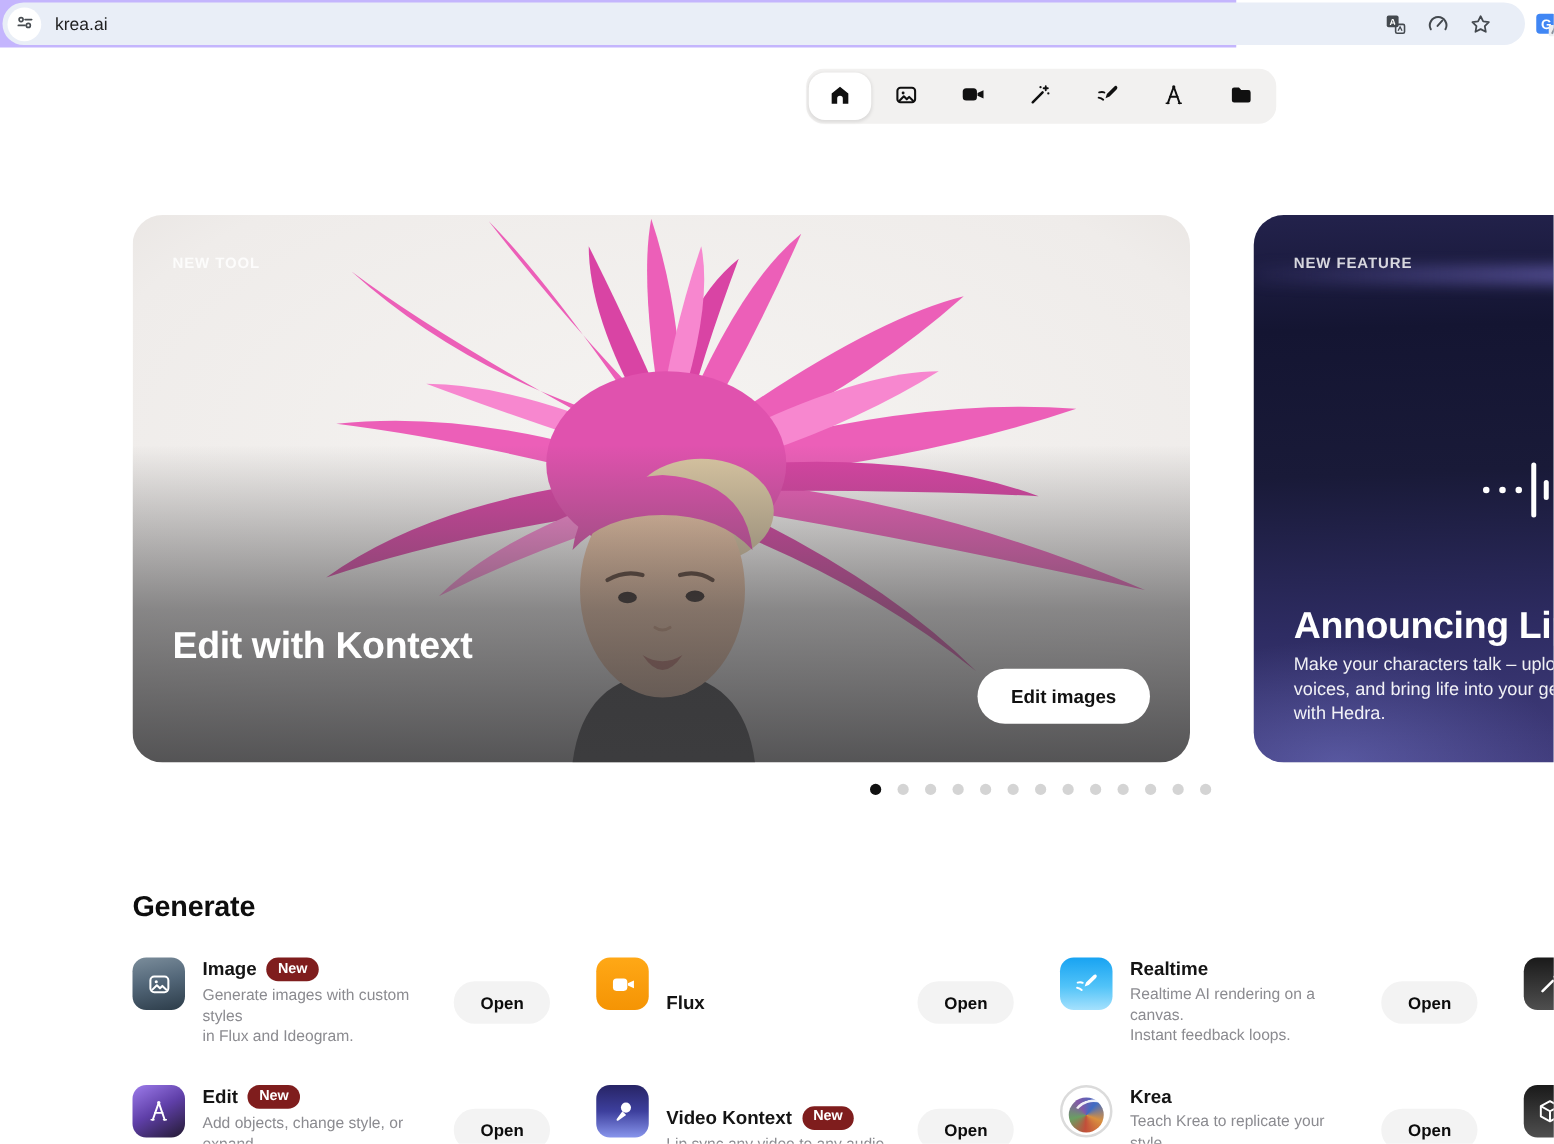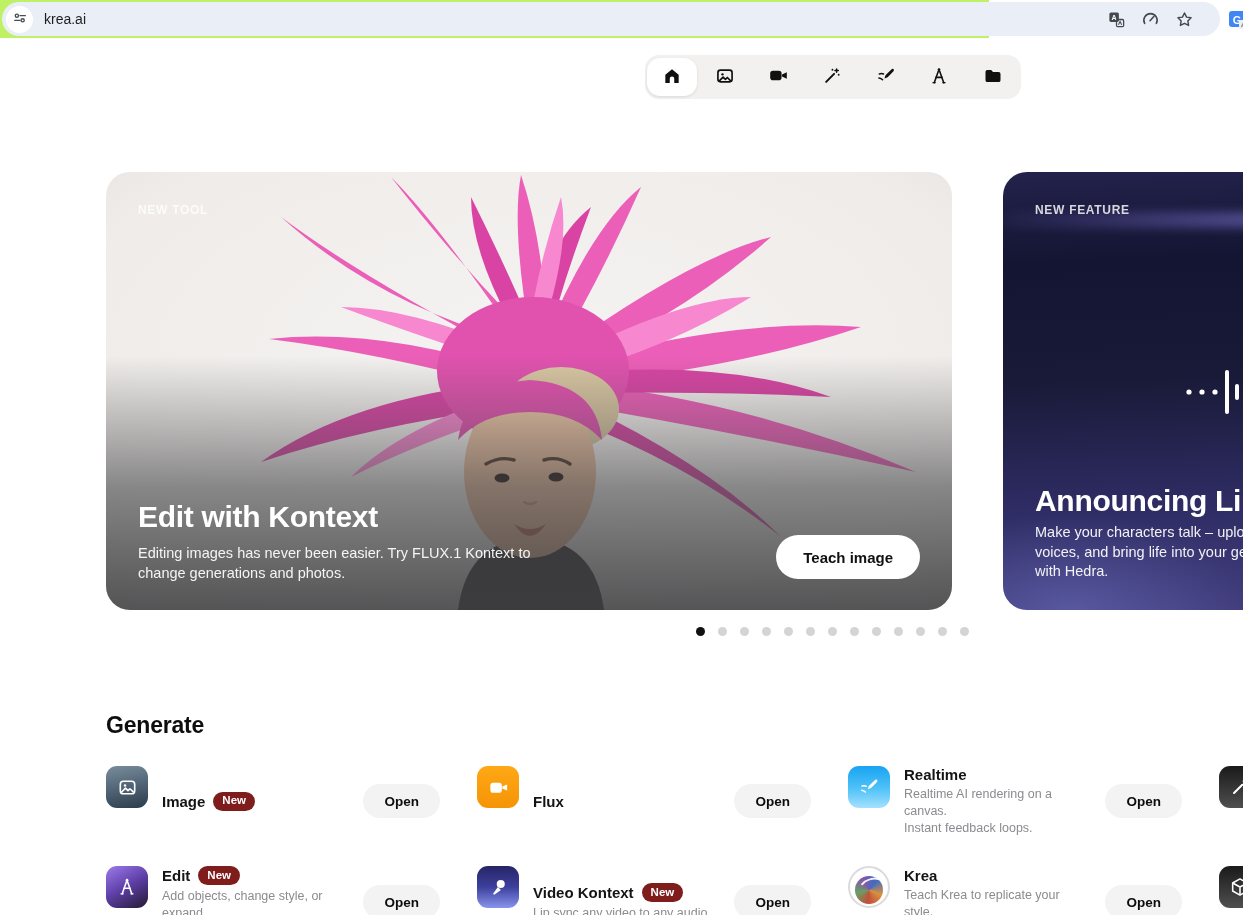--- a/index.html
+++ b/index.html
@@ -1,20 +1,20 @@
 <!DOCTYPE html>
 <html><head>
 <meta charset="utf-8">
 <style>
   html,body{margin:0;padding:0;background:#fff;}
   body{width:1243px;height:915px;overflow:hidden;position:relative;
        font-family:"Liberation Sans",sans-serif;-webkit-font-smoothing:antialiased;color:#161616;}
 
   
-  .browser-bar{position:absolute;top:0;left:0;width:989px;height:38px;background:#bef264;}
+  .browser-bar{position:absolute;top:0;left:0;width:989px;height:38px;background:#c4b5fd;}
   .omnibox{position:absolute;top:2px;left:2px;width:1218px;height:34px;background:#e9eef7;
            border-radius:17px;display:flex;align-items:center;}
   .tune-circle{width:27px;height:27px;border-radius:50%;background:#fff;margin-left:4px;
                display:flex;align-items:center;justify-content:center;flex:none;}
   .url-text{margin-left:11px;font-size:14px;color:#1f1f1f;}
   .omni-actions{margin-left:auto;margin-right:26px;display:flex;align-items:center;gap:15px;}
   .omni-actions svg{display:block;}
   .ext-icon{position:absolute;top:9px;left:1228px;width:22px;height:22px;}
 
   
@@ -247,23 +247,21 @@
         <path d="M380 292 q14 -8 28 -4" stroke="#53392a" stroke-width="3.4" fill="none" stroke-linecap="round"></path>
         <path d="M438 288 q14 -4 26 4" stroke="#53392a" stroke-width="3.4" fill="none" stroke-linecap="round"></path>
         <ellipse cx="396" cy="306" rx="7.5" ry="4.6" fill="#241813"></ellipse>
         <ellipse cx="450" cy="305" rx="7.5" ry="4.6" fill="#241813"></ellipse>
         <path d="M418 330 q6 4 12 0" stroke="#c4906e" stroke-width="2.5" fill="none" stroke-linecap="round"></path>
         <path d="M408 352 q16 10 32 0 q-8 12 -16 12 q-8 0 -16 -12 Z" fill="#b26153"></path>
       </svg>
       <div class="slide1-overlay"></div>
       <div class="slide-tag">NEW TOOL</div>
       <div class="slide-title">Edit with Kontext</div>
-      <div class="slide-desc">Editing images has never been easier. Try FLUX.1 Kontext to
-change generations and photos.</div>
-      <button class="cta-btn">Teach image</button>
+      <button class="cta-btn">Edit images</button>
     </div>
 
     <div class="slide slide2">
       <div class="band"></div>
       <div class="haze"></div>
       <svg class="waveform" viewBox="0 0 120 48">
         <g fill="#fff">
           <circle cx="6" cy="24" r="2.6"></circle>
             <circle cx="19" cy="24" r="2.6"></circle>
             <circle cx="32" cy="24" r="2.6"></circle>
@@ -308,20 +306,22 @@
           <rect x="4.5" y="5.5" width="15" height="13" rx="3.2"></rect>
           <circle cx="9.4" cy="9.8" r="1.3" fill="#fff" stroke="none"></circle>
           <path d="M6.2 16.4 l3.7-3.7 2.6 2.6 2-2 3.3 3.1"></path>
         </svg>
       </div>
       <div class="tile-body">
         <div class="tile-title-row">
           <span class="tile-title">Image</span>
           <span class="badge">New</span>
         </div>
+        <div class="tile-desc">Generate images with custom styles
+in Flux and Ideogram.</div>
       </div>
       <button class="open-btn">Open</button>
     </div>
 
     <div class="tile">
       <div class="tile-icon ti-video">
         <svg width="23" height="23" viewBox="0 0 24 24" fill="#fff">
           <rect x="3.5" y="7" width="12" height="10.5" rx="3"></rect>
           <path d="M16 11 L21 8.8 v6.4 L16 13 Z"></path>
         </svg>

